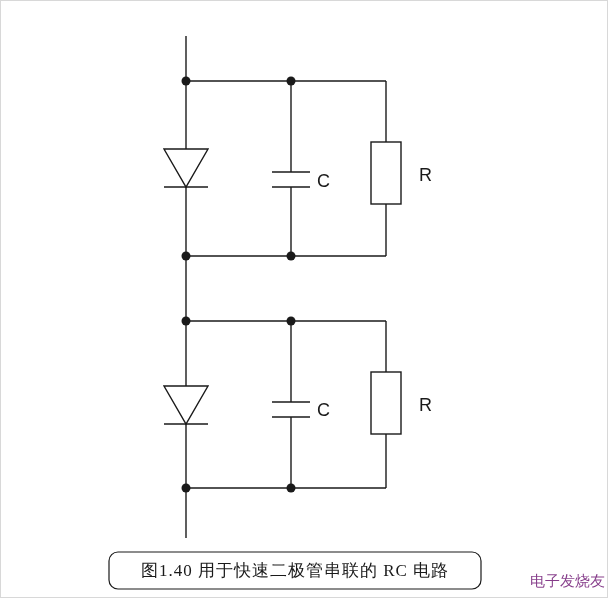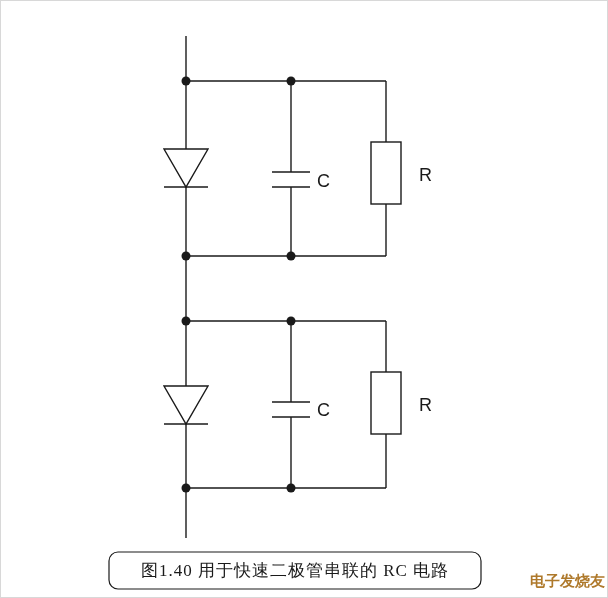--- a/index.html
+++ b/index.html
@@ -24,23 +24,23 @@
   svg text.caption-text {
     font-family: "Liberation Serif", serif;
     font-size: 17px;
     fill: #1a1a1a;
     letter-spacing: 1px;
   }
   .watermark {
     position: absolute;
     right: 2px;
     bottom: 6px;
-    color: #a16207;
+    color: #701a75;
     font-size: 15px;
-    font-weight: bold;
+    font-weight: normal;
     font-family: "Liberation Sans", sans-serif;
     filter: blur(0.7px);
     opacity: 0.85;
     white-space: nowrap;
     padding-left: 24px;
   }
 </style>
 </head>
 <body>
 

